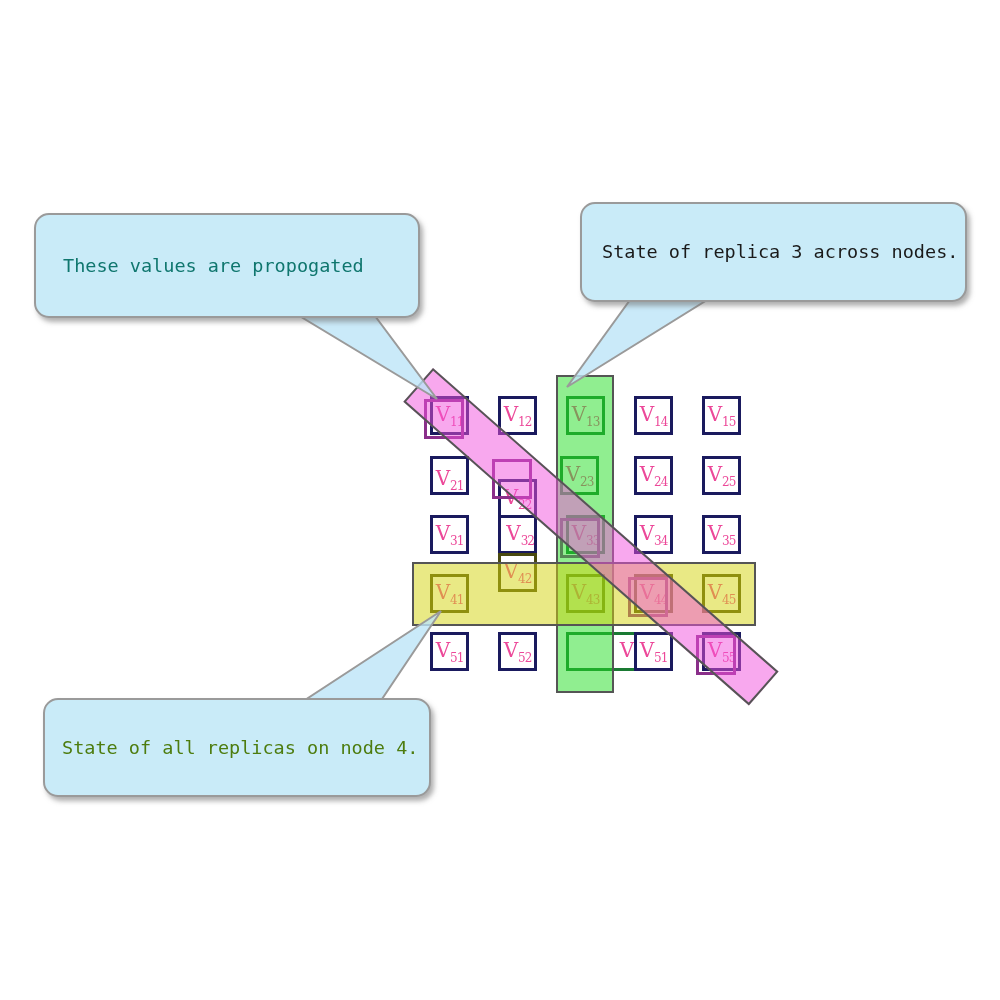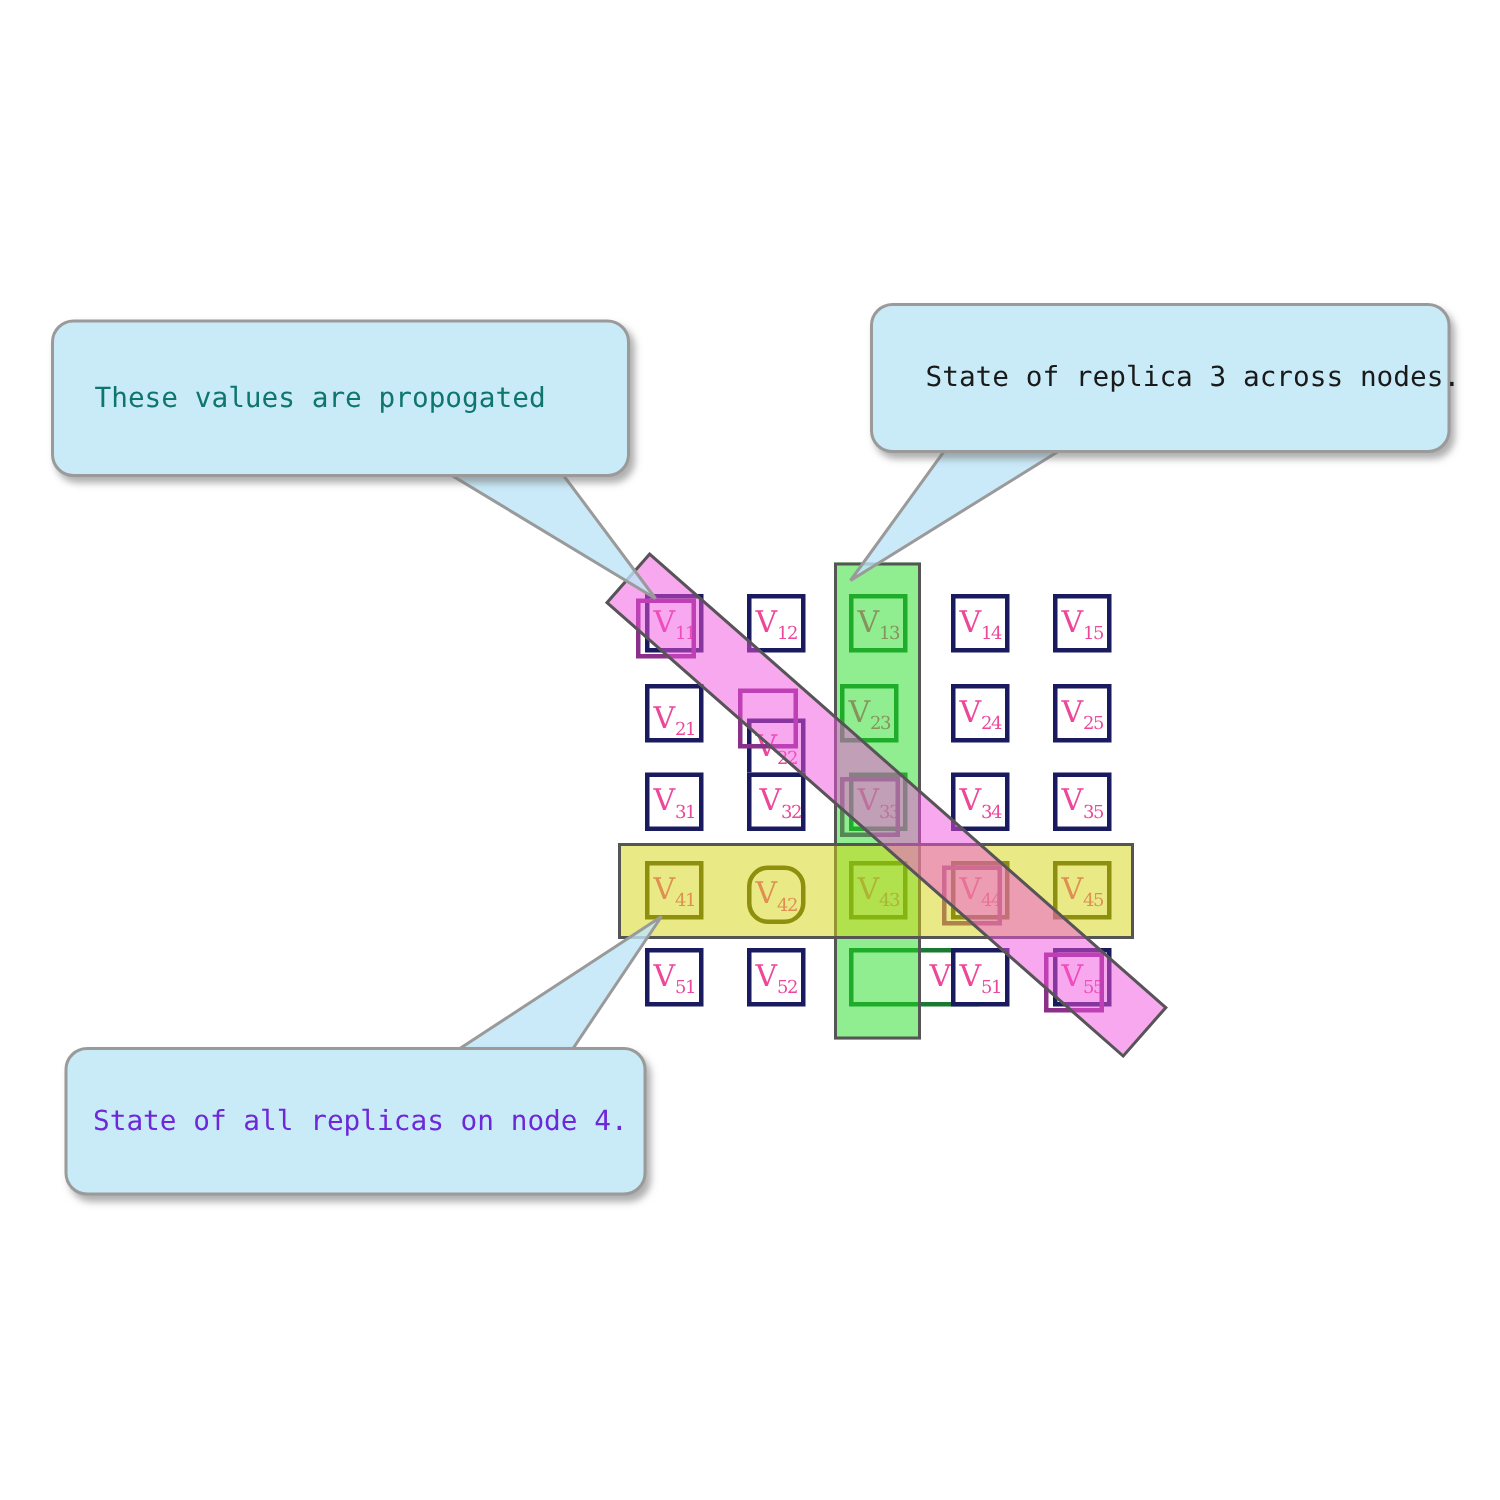--- a/index.html
+++ b/index.html
@@ -33,21 +33,21 @@
   #tails{position:absolute;left:0;top:0;z-index:6;pointer-events:none;}
   
   .callout{
     position:absolute;background:#c9ebf8;border:2px solid #9a9a9a;
     border-radius:15px;box-shadow:3px 4px 5px rgba(110,110,110,0.55);
     z-index:7;font-size:18.5px;display:flex;flex-direction:column;
     justify-content:center;
   }
   .callout .line{white-space:nowrap;line-height:26px;}
   #callout-diagonal{left:34px;top:213px;width:386px;height:105px;padding-left:27px;box-sizing:border-box;}
-  #callout-column{left:580px;top:202px;width:387px;height:100px;padding-left:35px;box-sizing:border-box;}
+  #callout-column{left:580px;top:202px;width:387px;height:100px;padding-left:20px;box-sizing:border-box;}
   #callout-row{left:43px;top:698px;width:388px;height:99px;padding-left:17px;box-sizing:border-box;}
 </style>
 </head>
 <body>
 
 <div id="stage">
 
   <div id="cells">
       <div class="cell" style="left: 430px; top: 396px; border-color: rgb(26, 26, 94);">
         <span class="lbl">V<sub>11</sub></span>
@@ -93,21 +93,21 @@
       <div class="hl-overlay" style="border-color: rgb(138, 47, 138); left: 560px; top: 518px;"></div>
       <div class="cell" style="left: 634px; top: 515px; border-color: rgb(26, 26, 94);">
         <span class="lbl">V<sub>34</sub></span>
       </div>
       <div class="cell" style="left: 702px; top: 515px; border-color: rgb(26, 26, 94);">
         <span class="lbl">V<sub>35</sub></span>
       </div>
       <div class="cell" style="left: 430px; top: 574px; border-color: rgb(74, 74, 16);">
         <span class="lbl">V<sub>41</sub></span>
       </div>
-      <div class="cell" style="left: 498px; top: 577px; border-color: rgb(74, 74, 16); border-radius: 14px;">
+      <div class="cell" style="left: 498px; top: 553px; border-color: rgb(74, 74, 16);">
         <span class="lbl">V<sub>42</sub></span>
       </div>
       <div class="cell" style="left: 566px; top: 574px; border-color: rgb(74, 74, 16);">
         <span class="lbl">V<sub>43</sub></span>
       </div>
       <div class="cell" style="left: 634px; top: 574px; border-color: rgb(74, 74, 16);">
         <span class="lbl">V<sub>44</sub></span>
       </div>
       <div class="hl-overlay" style="border-color: rgb(138, 47, 138); left: 628px; top: 577px;"></div>
       <div class="cell" style="left: 702px; top: 574px; border-color: rgb(74, 74, 16);">
@@ -144,17 +144,17 @@
   </svg>
 
   <div class="callout" id="callout-diagonal" style="color: #0f766e;">
     <span class="line">These values are propogated</span>
   </div>
 
   <div class="callout" id="callout-column" style="color: rgb(26, 26, 26);">
     <span class="line">State of replica 3 across nodes.</span>
   </div>
 
-  <div class="callout" id="callout-row" style="color: #6d28d9;">
+  <div class="callout" id="callout-row" style="color: #4d7c0f;">
     <span class="line">State of all replicas on node 4.</span>
   </div>
 
 </div>
 
 </body></html>

